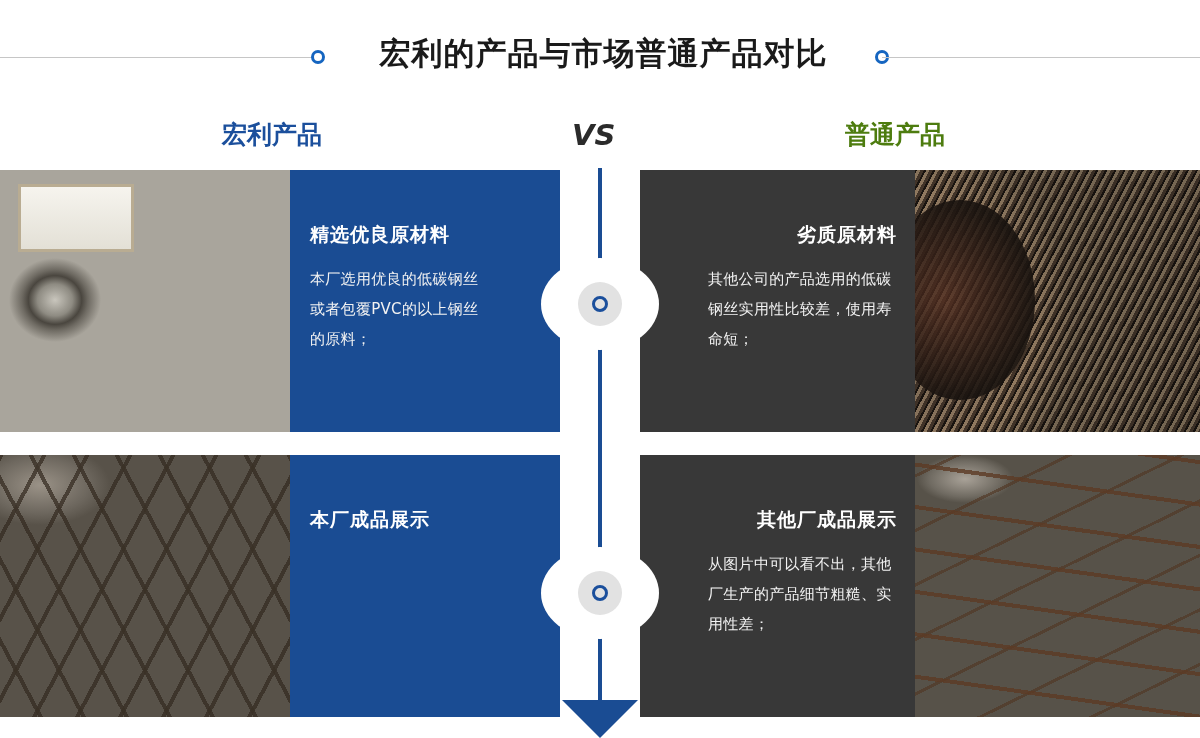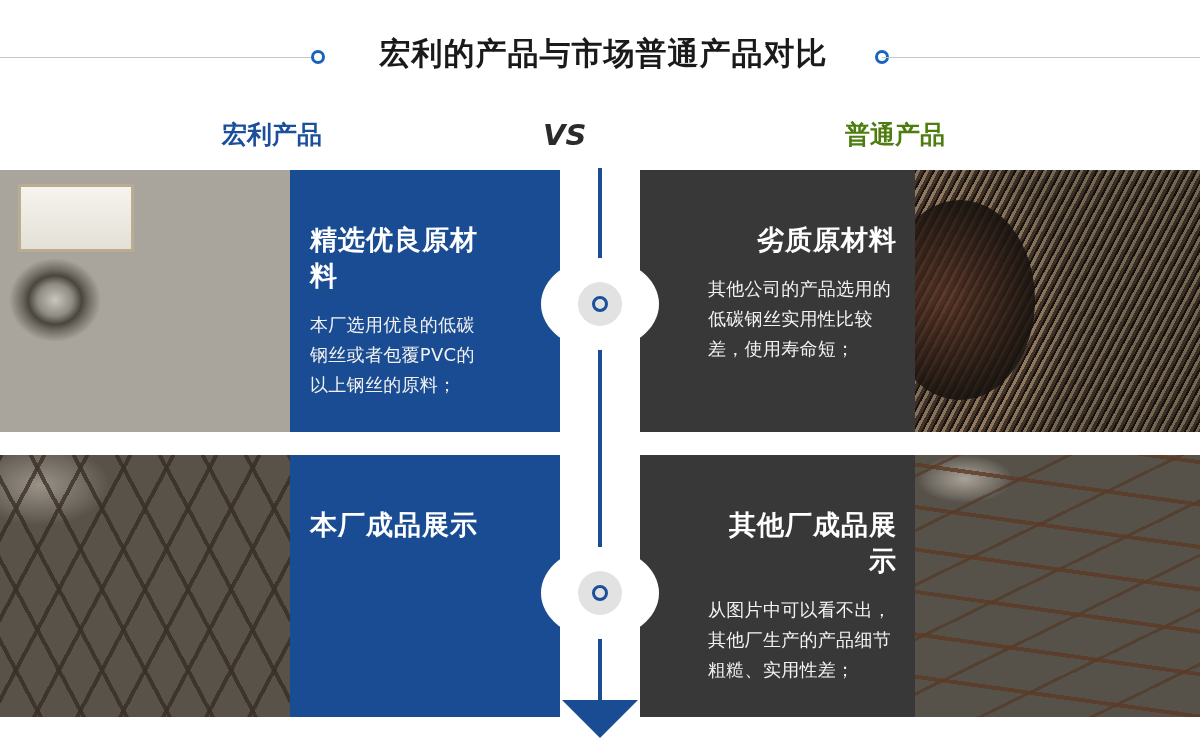--- a/index.html
+++ b/index.html
@@ -35,45 +35,45 @@
     margin-left: 7px;
   }
 
   
   .col-headers { position: absolute; left: 0; top: 104px; width: 1116px; height: 62px; }
   .col-head {
     position: absolute; top: 0;
     font-size: 25px; font-weight: 700; line-height: 62px;
   }
   .col-head.left   { left: 222px; color: #1b4f9c; }
-  .col-head.vs     { left: 543px; color: #2b2b2b; font-size: 29px; font-style: italic; font-weight: 700; }
+  .col-head.vs     { left: 572px; color: #2b2b2b; font-size: 29px; font-style: italic; font-weight: 700; }
   .col-head.right  { left: 845px; color: #4d7c0f; }
 
   
   .row { position: absolute; left: 0; width: 1200px; height: 262px; }
   .row.r1 { top: 170px; }
   .row.r2 { top: 455px; border-radius: 31px; }
 
   .cell { position: absolute; top: 0; height: 262px; overflow: hidden; }
   .cell.img-left   { left: 0;    width: 290px; }
   .cell.panel-left { left: 290px; width: 270px; background: #1a4c93; }
   .cell.panel-right{ left: 640px; width: 275px; background: #383838; }
   .cell.img-right  { left: 915px; width: 285px; }
 
   .panel-inner { position: relative; height: 100%; padding: 52px 22px 0 22px; }
   .panel-left .panel-inner  { text-align: left;  padding-left: 20px; padding-right: 70px; }
   .panel-right .panel-inner { text-align: right; padding-right: 18px; padding-left: 68px; }
   .panel-right .body-text   { text-align: left; }
 
   .panel-title {
-    font-size: 27px; font-weight: 700; color: #ffffff;
+    font-size: 19px; font-weight: 700; color: #ffffff;
     letter-spacing: 1px; margin-bottom: 16px;
   }
   .body-text {
-    font-size: 18px; color: #f2f2f2; line-height: 30px; letter-spacing: .3px;
+    font-size: 15px; color: #f2f2f2; line-height: 30px; letter-spacing: .3px;
   }
 
   
   .spine {
     position: absolute; left: 598px; top: 168px; width: 4px; height: 544px;
     background: #1a4c93;
   }
   .spine-arrow {
     position: absolute; left: 562px; top: 700px;
     width: 0; height: 0;

